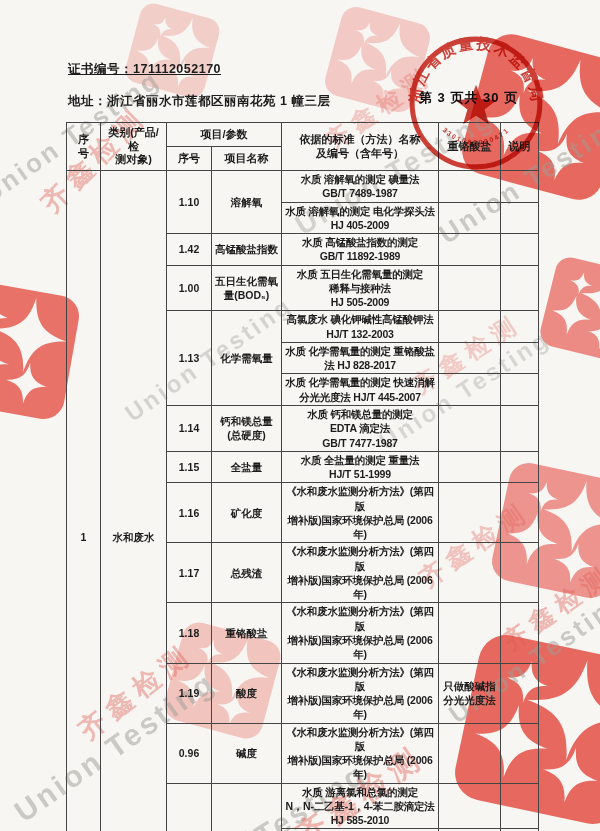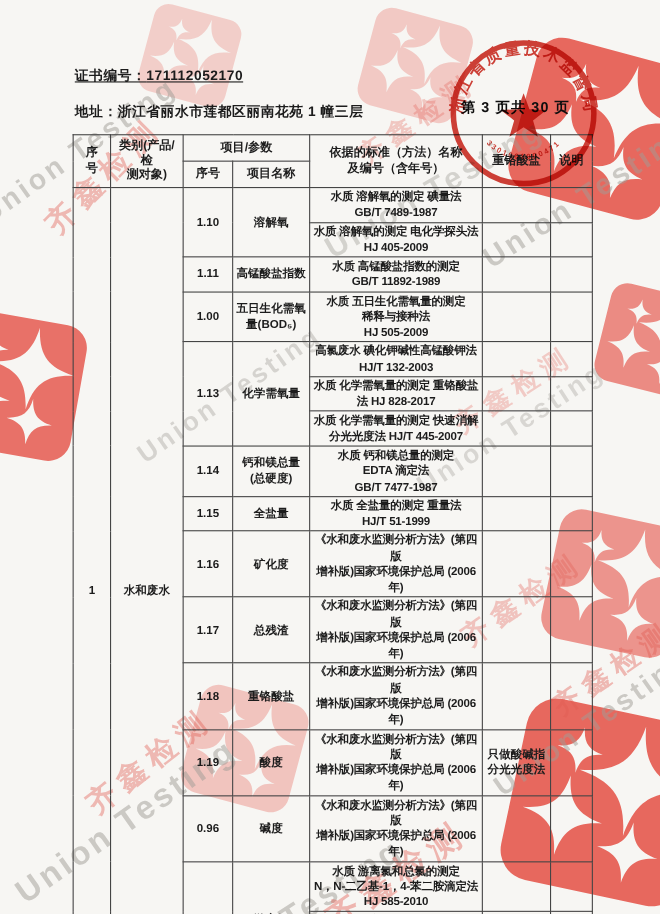--- a/index.html
+++ b/index.html
@@ -144,21 +144,21 @@
             <td class="c-lim"></td>
             <td class="c-note"></td>
           </tr>
           <tr>
             <td class="c-std">水质 溶解氧的测定 电化学探头法
 HJ 405-2009</td>
             <td class="c-lim"></td>
             <td class="c-note"></td>
           </tr>
           <tr>
-            <td class="c-ino">1.11</td>
+            <td class="c-ino">1.42</td>
             <td class="c-iname">高锰酸盐指数</td>
             <td class="c-std">水质 高锰酸盐指数的测定
 GB/T 11892-1989</td>
             <td class="c-lim"></td>
             <td class="c-note"></td>
           </tr>
           <tr>
             <td class="c-ino">1.00</td>
             <td class="c-iname">五日生化需氧
 量(BOD₅)</td>

